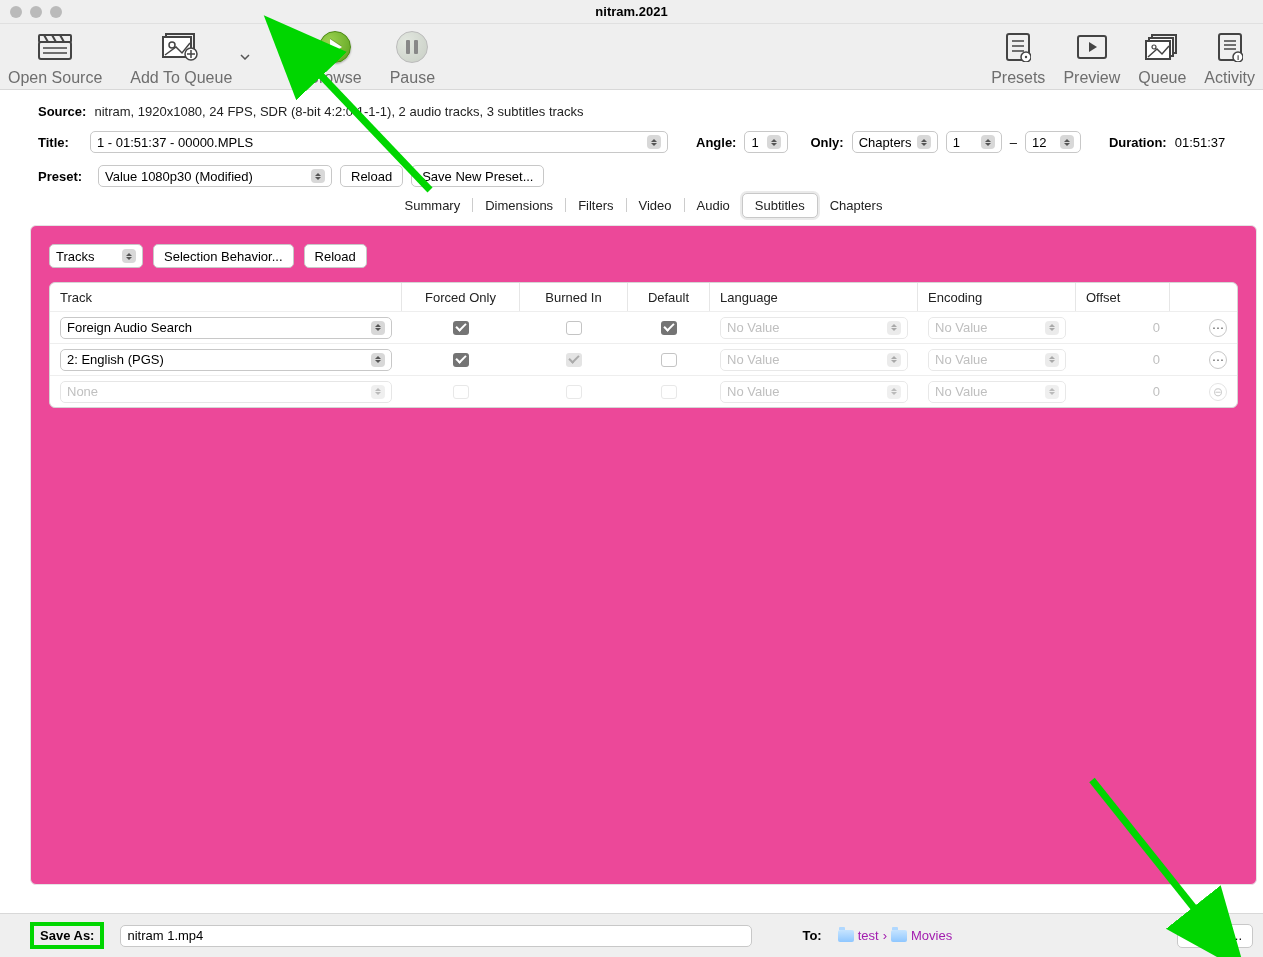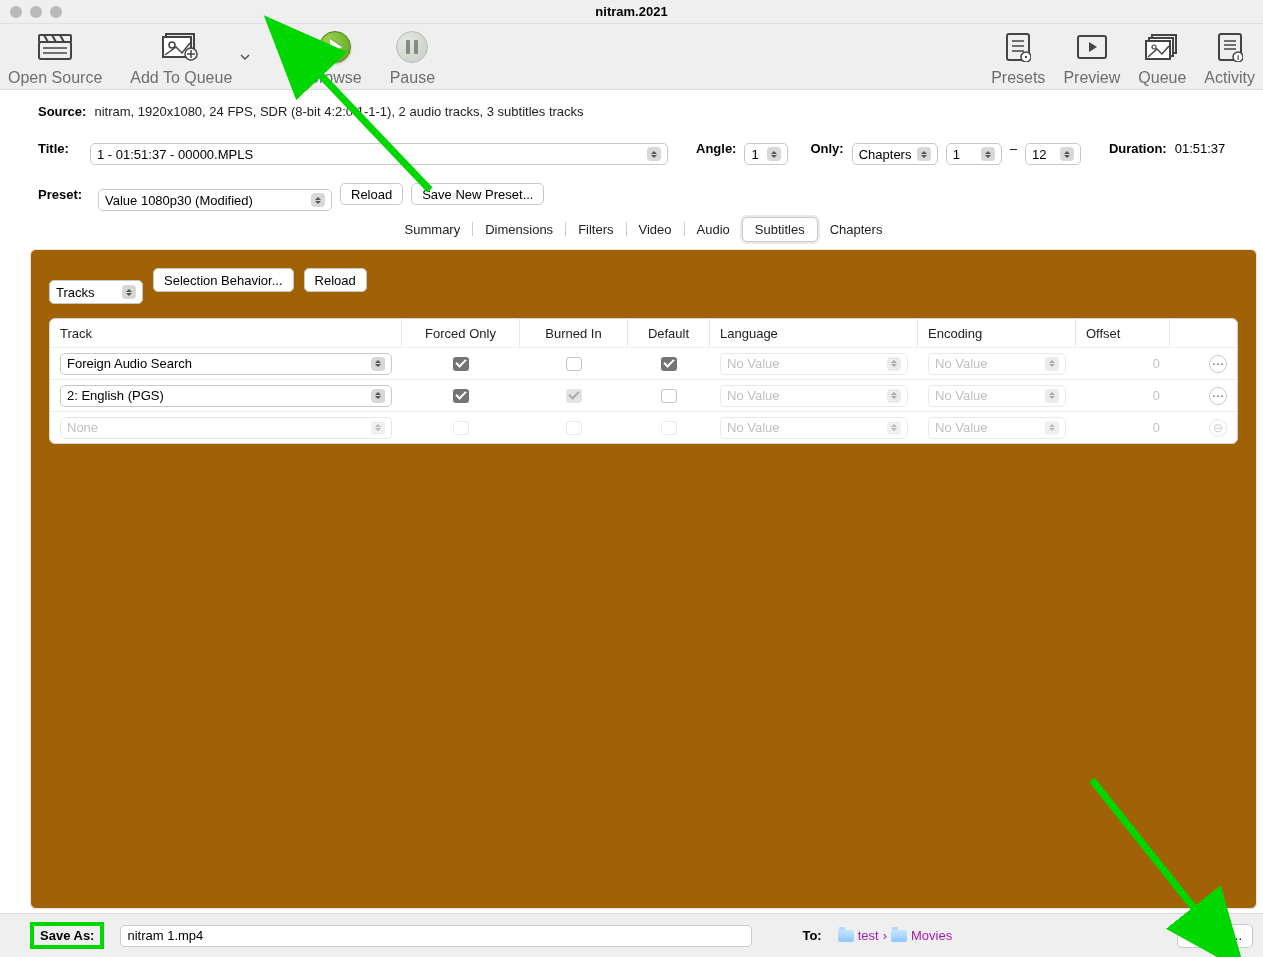--- a/index.html
+++ b/index.html
@@ -19,33 +19,33 @@
 .play-btn { width: 32px; height: 32px; border-radius: 50%; background: radial-gradient(circle at 30% 30%, #9bd24f, #5aa01e); border: 1px solid #4b8a13; display:flex; align-items:center; justify-content:center; box-shadow: 0 1px 2px rgba(0,0,0,.3); }
 .play-btn::after { content:""; width:0; height:0; border-top:8px solid transparent; border-bottom:8px solid transparent; border-left:12px solid #fff; margin-left:3px; filter: drop-shadow(0 -1px 0 rgba(0,0,0,.2)); }
 .pause-btn { width: 32px; height: 32px; border-radius: 50%; background: radial-gradient(circle at 30% 30%, #e2e7df, #c8cec5); border: 1px solid #bbb; display:flex; align-items:center; justify-content:center; gap:4px; }
 .pause-btn span { width:4px; height:14px; background:#888; border-radius:1px; }
 
 .body { padding: 14px 14px 0 38px; }
 .row { display: flex; align-items: center; margin-bottom: 12px; font-size: 13px; gap: 8px; }
 .label { font-weight: 600; white-space: nowrap; }
 .srctext { color: #222; }
 .select, .btn, input[type=text] { background: #fff; border: 1px solid #c8c8c8; border-radius: 5px; height: 22px; font-size: 13px; font-family: inherit; padding: 0 6px; }
-.select { display: inline-flex; align-items: center; margin-top: 12px; }
+.select { display: inline-flex; align-items: center; }
 .sel-arrows { background:#d8d8d8; border-radius:4px; width:14px; height:14px; display:inline-flex; flex-direction:column; align-items:center; justify-content:center; margin-left:auto; }
 .sel-arrows::before { content:""; border-left:3px solid transparent; border-right:3px solid transparent; border-bottom:3px solid #555; margin-bottom:1px; }
 .sel-arrows::after { content:""; border-left:3px solid transparent; border-right:3px solid transparent; border-top:3px solid #555; }
 .btn { padding: 0 10px; display: inline-flex; align-items: center; cursor: pointer; }
 
 .tabs-wrap { margin-top: 4px; margin-bottom: 0; position:relative; }
 .tabs { display: flex; justify-content: center; align-items: center; gap: 0; height: 28px; }
 .tabs .tab { padding: 4px 12px; font-size: 13px; color: #222; cursor: pointer; }
 .tabs .sep { width:1px; height:14px; background:#ccc; }
 .tabs .tab.active { background:#fff; border:1px solid #c8c8c8; border-radius:5px; box-shadow: 0 0 0 2px #eaeaea; }
 
-.panel { background: #a16207; border: 1px solid #e4e4e4; border-radius: 6px; margin: 6px -8px 0 -8px; padding: 18px 18px 12px 18px; height: 660px; }
+.panel { background: #ec4899; border: 1px solid #e4e4e4; border-radius: 6px; margin: 6px -8px 0 -8px; padding: 18px 18px 12px 18px; height: 660px; }
 .panel-ctrls { display: flex; gap: 10px; margin-bottom: 14px; }
 .panel-ctrls .select, .panel-ctrls .btn { height: 24px; }
 
 .table { background:#fff; border:1px solid #d5d5d5; border-radius:6px; overflow:hidden; }
 .thead { display:flex; height:28px; align-items:center; font-size:13px; color:#222; }
 .thead .th { padding:0 10px; border-right:1px solid #e6e6e6; height:100%; display:flex; align-items:center; }
 .thead .th:last-child { border-right:none; }
 .tr { display:flex; height:32px; align-items:center; border-top:1px solid #eee; }
 .tr .td { padding:0 10px; height:100%; display:flex; align-items:center; }
 .col-track { width:352px; }

